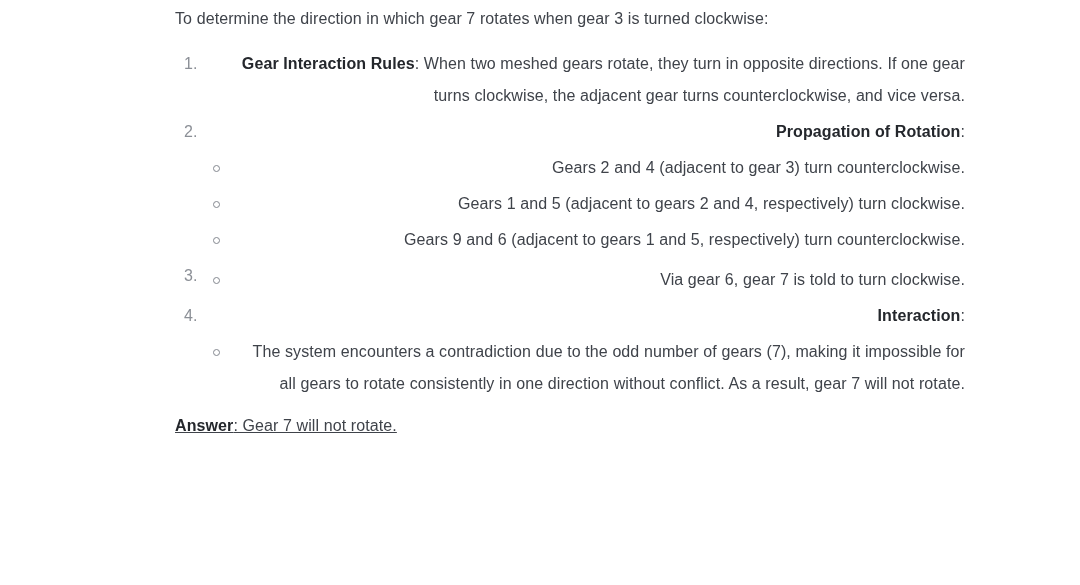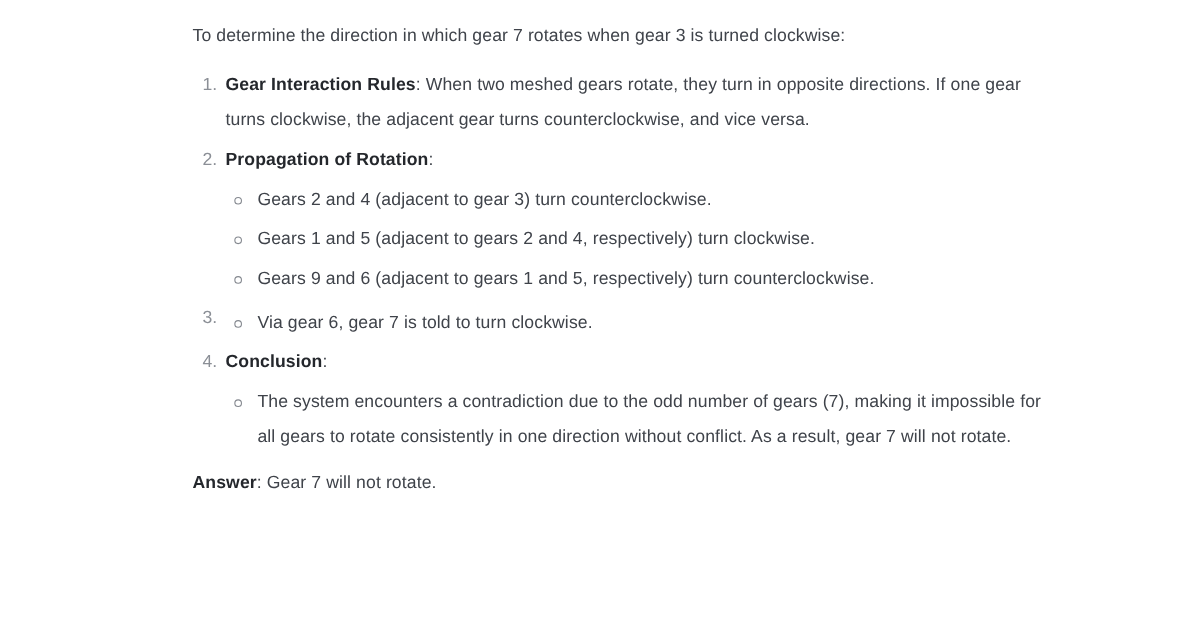--- a/index.html
+++ b/index.html
@@ -5,60 +5,60 @@
   * { box-sizing: border-box; }
   html, body { margin: 0; padding: 0; }
   body {
     width: 1080px; height: 585px;
     background: #ffffff;
     font-family: "Liberation Sans", sans-serif;
     overflow: hidden;
   }
   .doc {
     position: absolute;
-    left: 175px; top: 17px;
+    left: 175px; top: 3px;
     width: 822px;
     color: #3f434a;
     font-size: 16px;
     line-height: 32px;
     letter-spacing: 0.1px;
   }
   p { margin: 0; }
   strong { color: #24272c; font-weight: 700; }
   .intro { margin: 0 0 13px 0; }
 
   
   .olist { margin: 0; }
   .oli { display: flex; margin-top: 4px; }
   .oli:first-child { margin-top: 0; }
   .marker {
     flex: 0 0 30px;
     width: 30px;
     padding-left: 9px;
     color: #8b8f96;
   }
-  .content { flex: 1; max-width: 760px; }
+  .content { flex: 1; max-width: 760px; text-align: right; }
 
   
   .bullets { margin-top: 4px; }
   .bli { display: flex; margin-top: 4px; }
   .bli:first-child { margin-top: 0; }
   .dot { flex: 0 0 29px; position: relative; }
   .dot::before {
     content: "";
     position: absolute;
     left: 8px; top: 13px;
     width: 5px; height: 5px;
     border: 1.4px solid #84888f;
     border-radius: 50%;
     background: transparent;
   }
   .btext { flex: 1; }
 
-  .answer { margin-top: 10px; }
+  .answer { margin-top: 10px; text-decoration: underline; }
 </style>
 </head>
 <body>
 
 <div class="doc">
 
   <p class="intro">To determine the direction in which gear 7 rotates when gear 3 is turned clockwise:</p>
 
   <div class="olist">
 
@@ -98,21 +98,21 @@
             <span class="dot"></span>
             <span class="btext">Via gear 6, gear 7 is told to turn clockwise.</span>
           </div>
         </div>
       </div>
     </div>
 
     <div class="oli">
       <span class="marker">4.</span>
       <div class="content">
-        <p class="li-text"><strong>Conclusion</strong><span>:</span></p>
+        <p class="li-text"><strong>Interaction</strong><span>:</span></p>
         <div class="bullets">
           <div class="bli">
             <span class="dot"></span>
             <span class="btext">The system encounters a contradiction due to the odd number of gears (7), making it impossible for all gears to rotate consistently in one direction without conflict. As a result, gear 7 will not rotate.</span>
           </div>
         </div>
       </div>
     </div>
 
   </div>

